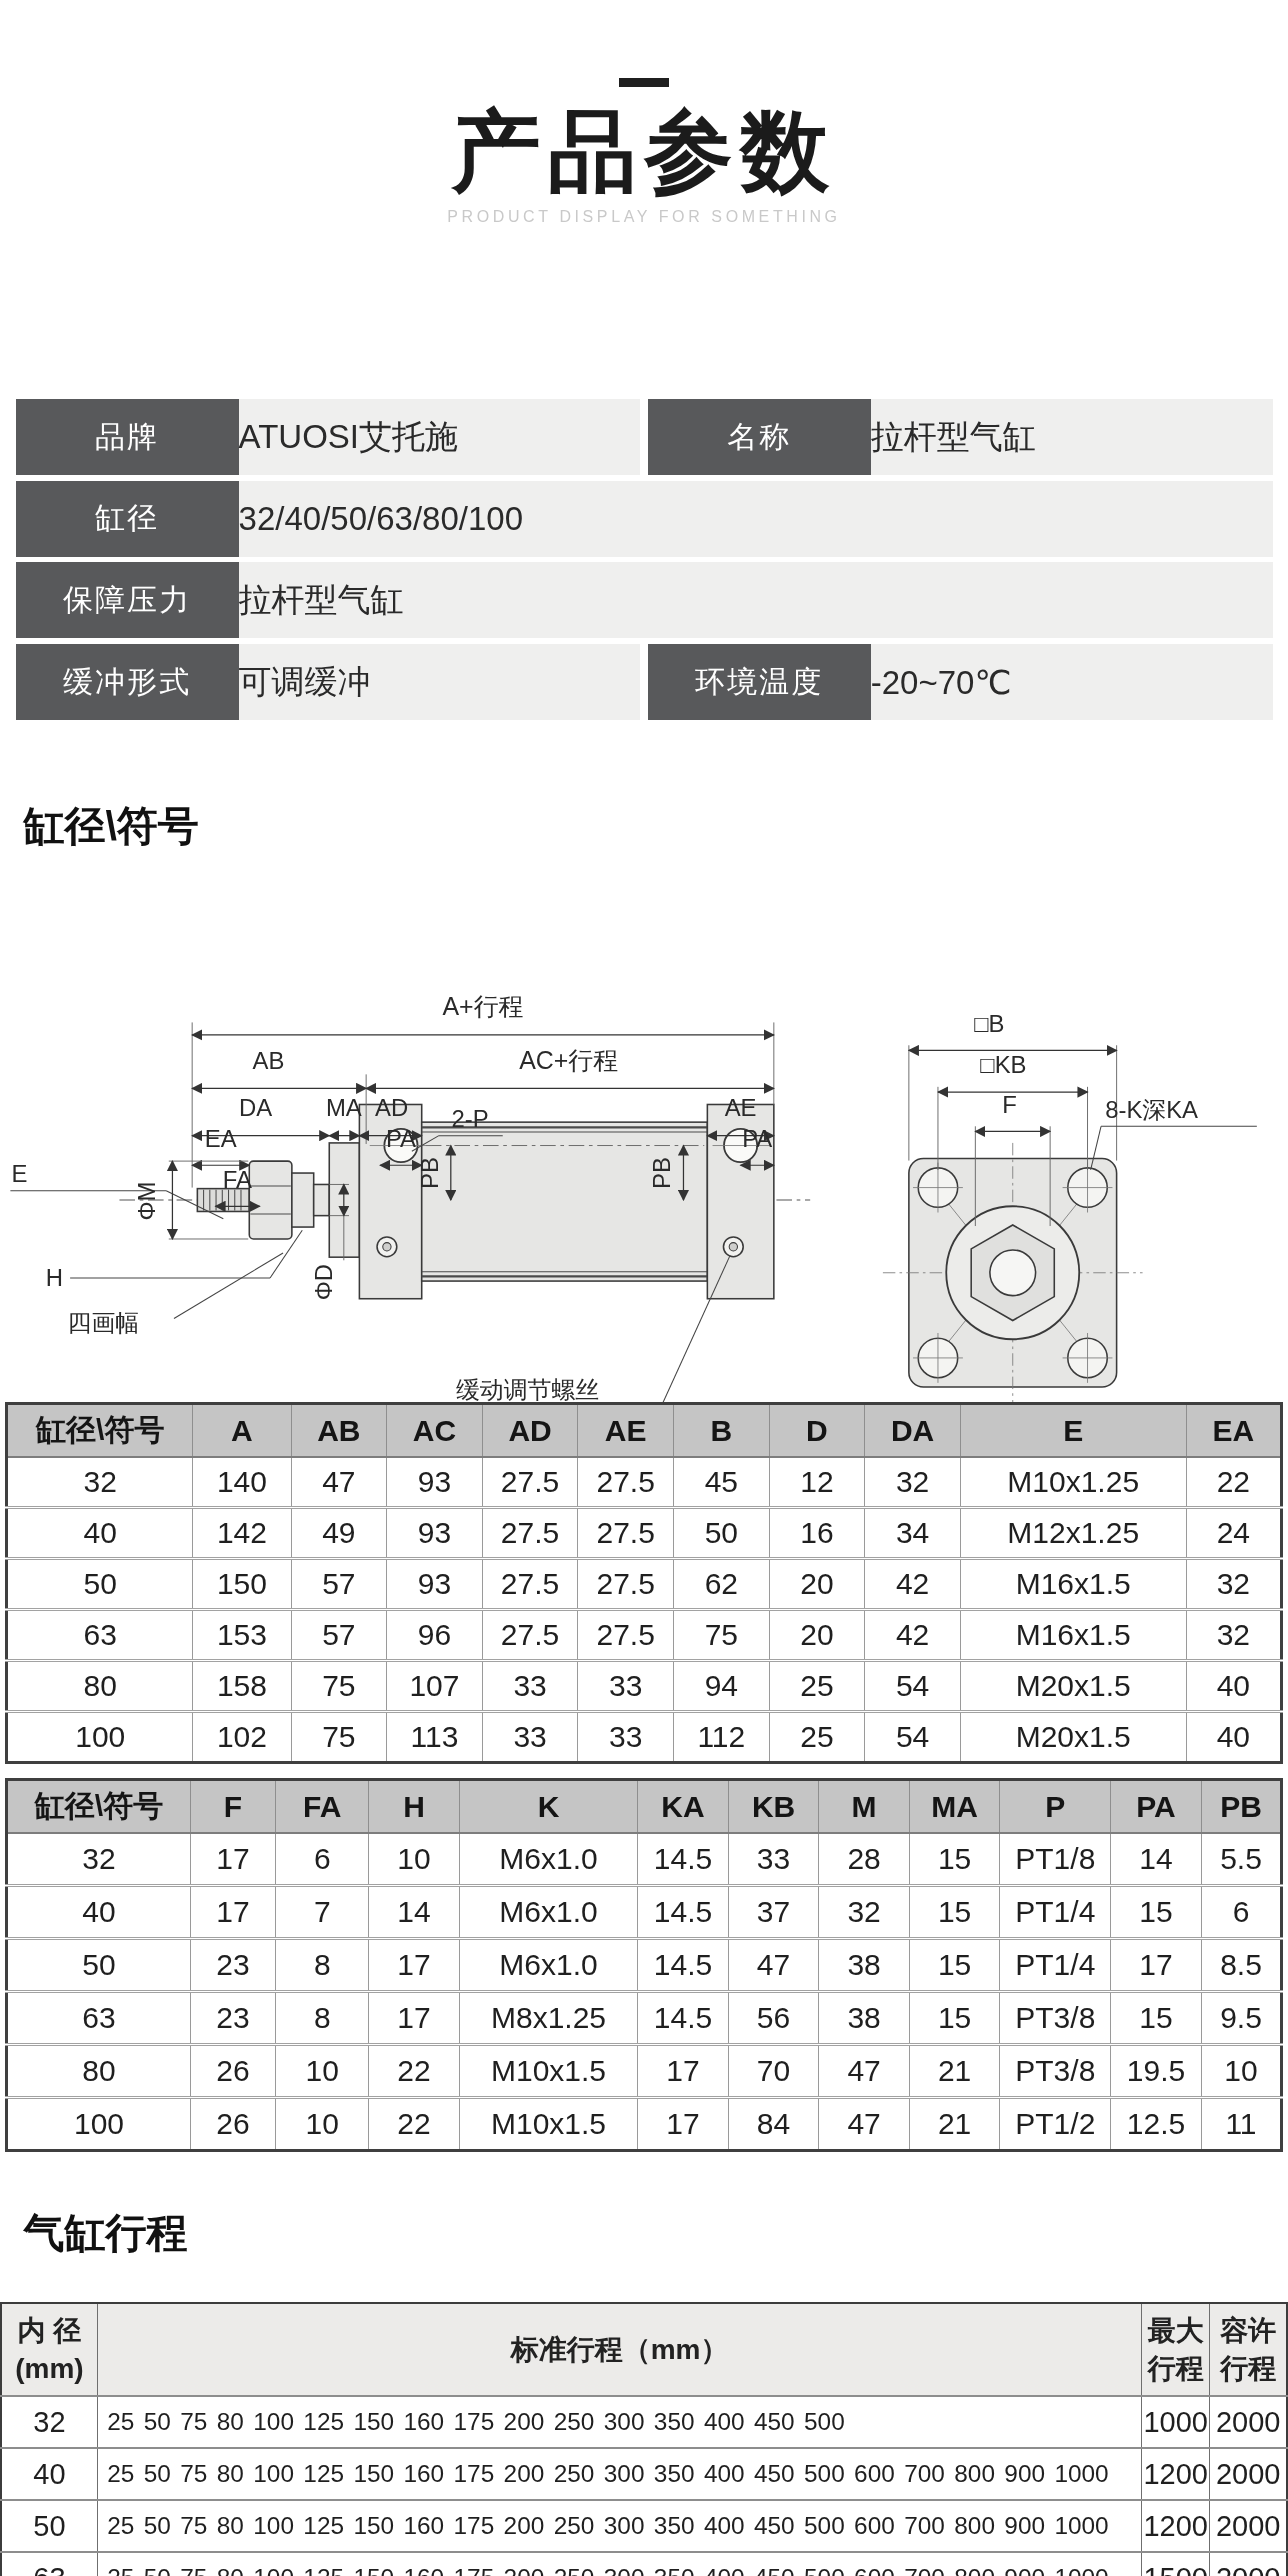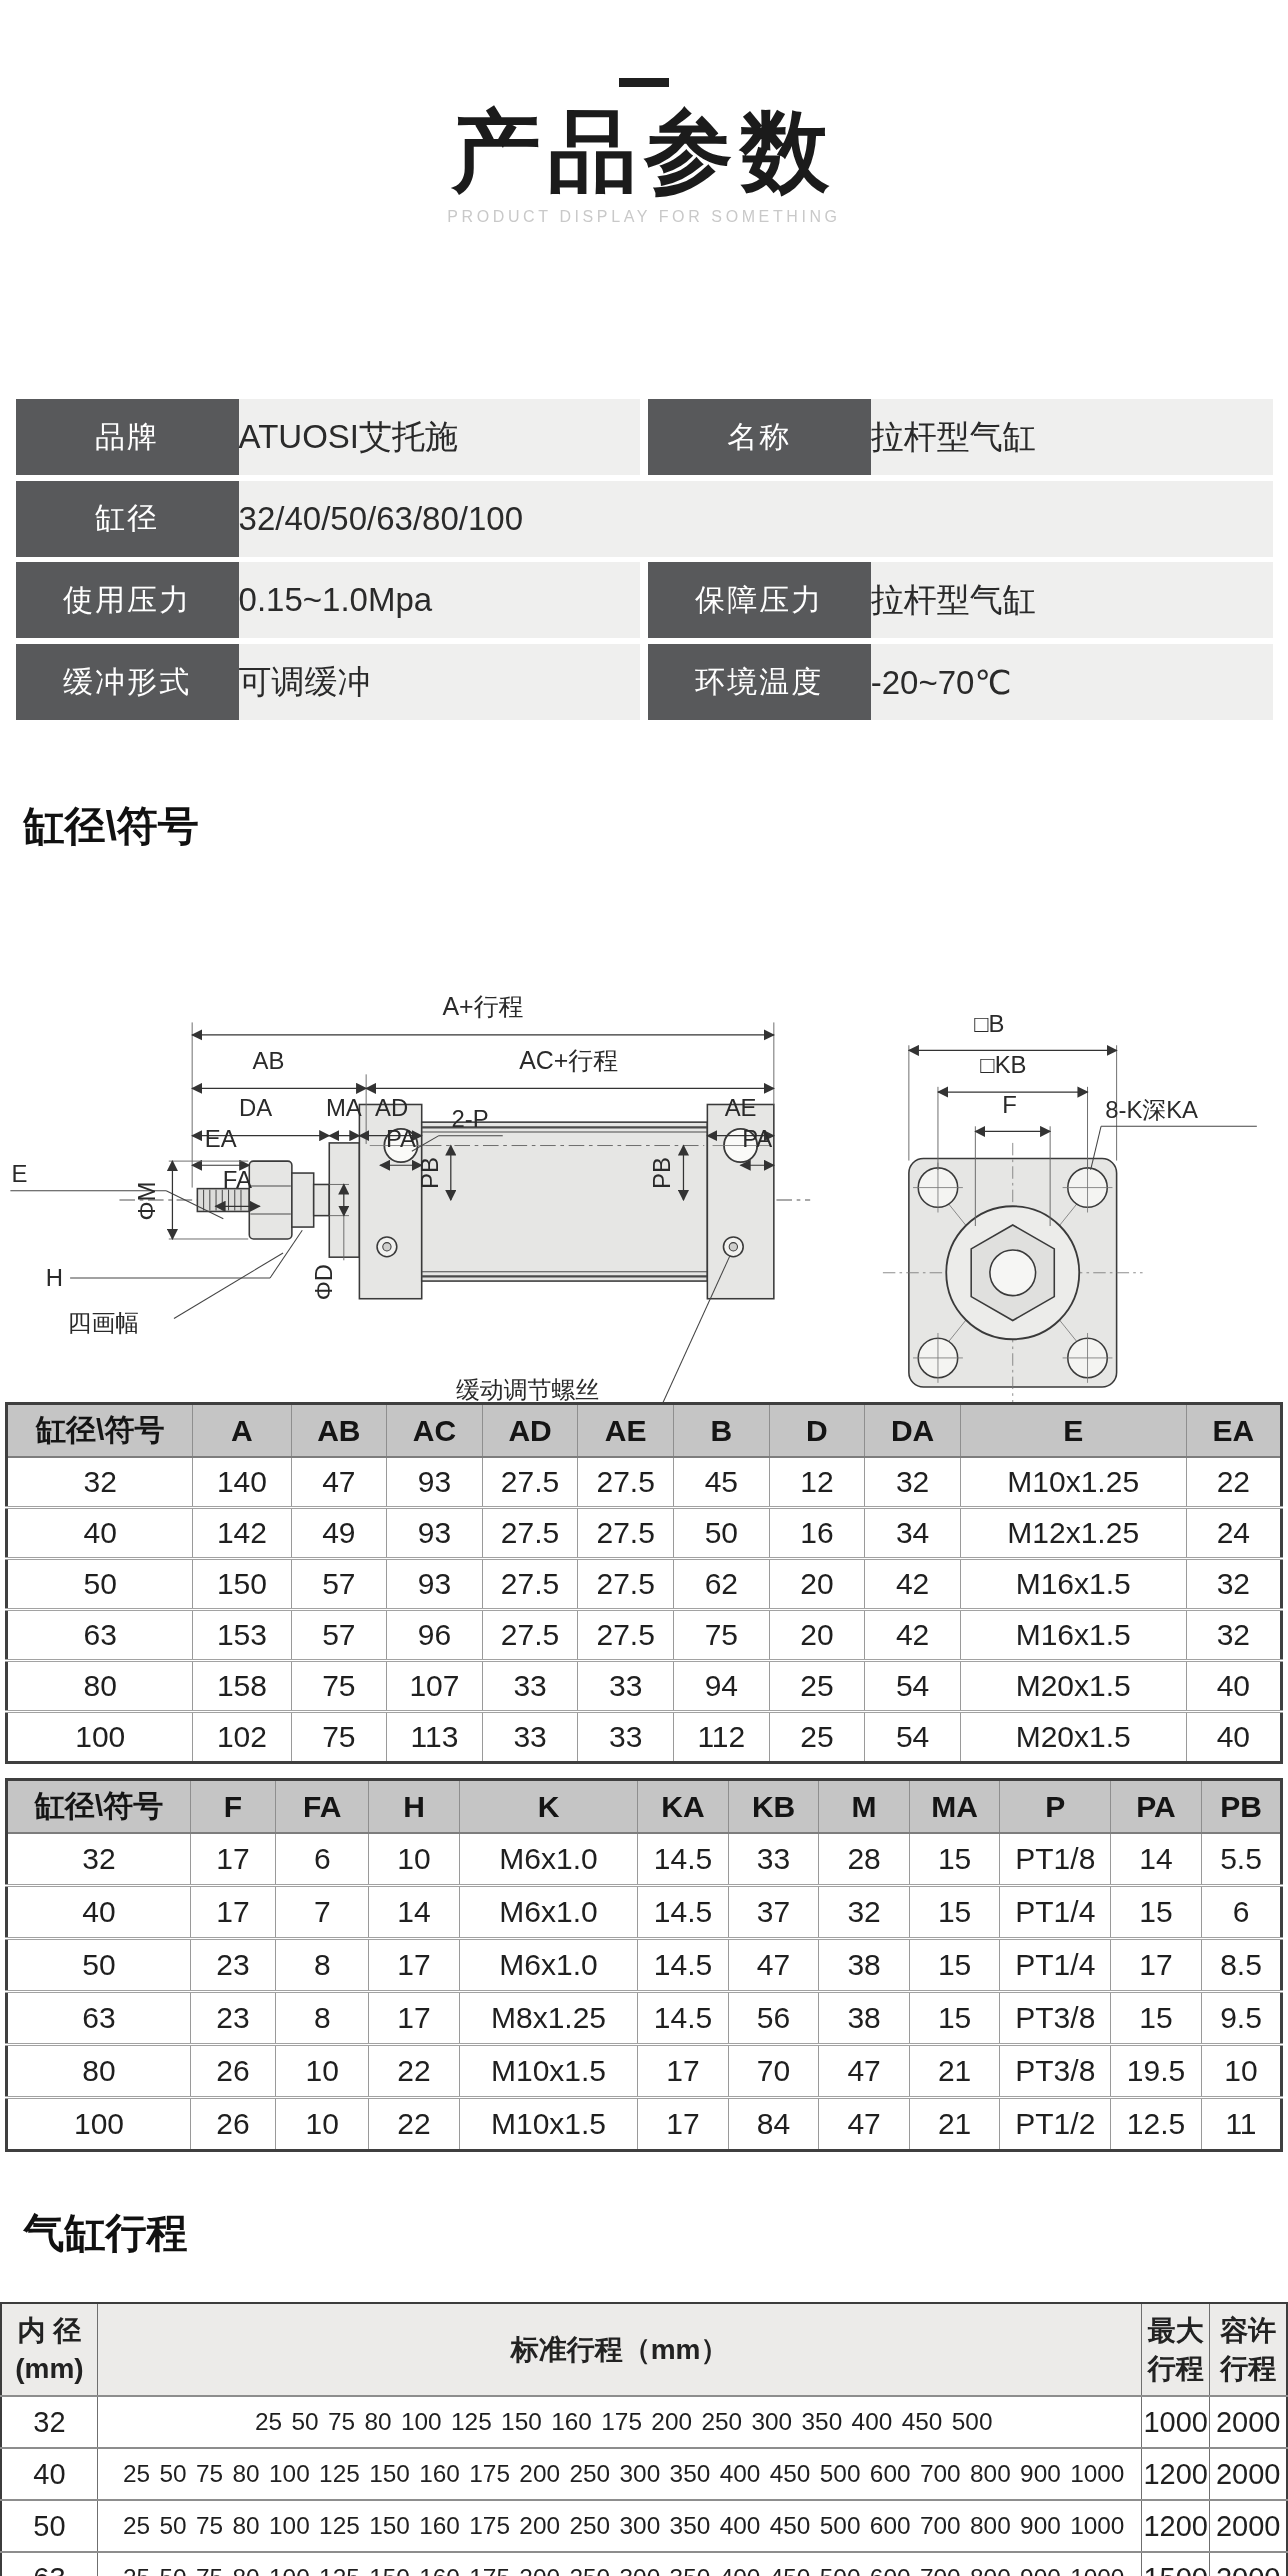--- a/index.html
+++ b/index.html
@@ -52,21 +52,21 @@
   #table2{top:1778px;}
   #table2 td{height:48px;}
 
   
   table.stroke-t{position:absolute;top:2302px;left:0;width:1288px;border-collapse:collapse;
                  table-layout:fixed;border:2.6px solid #3c3c3c;}
   table.stroke-t th{background:#ecebe9;color:#222;font-size:28px;font-weight:700;height:89px;
                     border:1.6px solid #6f6f6f;line-height:1.35;}
   table.stroke-t td{background:#fff;color:#1f1f1f;font-size:29px;height:48px;text-align:center;
                     border:1.6px solid #6f6f6f;border-top:2.6px double #8d8d8d;}
-  table.stroke-t td:nth-child(2){font-size:24.4px;text-align:center;padding-left:9.3px;word-spacing:2.6px;
+  table.stroke-t td:nth-child(2){font-size:24.4px;text-align:left;padding-left:9.3px;word-spacing:2.6px;
                                  font-weight:500;}
 </style>
 </head>
 <body>
 
 <div class="page">
 
   <div class="title-block">
     <div class="title-bar"></div>
     <div class="main-title">产品参数</div>
@@ -84,24 +84,20 @@
         <div class="spec-value">拉杆型气缸</div>
       </div>
     </div>
     <div class="spec-row">
       <div class="pair">
         <div class="spec-label">缸径</div>
         <div class="spec-value">32/40/50/63/80/100</div>
       </div>
     </div>
     <div class="spec-row">
-      <div class="pair">
-        <div class="spec-label">使用压力</div>
-        <div class="spec-value">0.15~1.0Mpa</div>
-      </div>
       <div class="pair">
         <div class="spec-label">保障压力</div>
         <div class="spec-value">拉杆型气缸</div>
       </div>
     </div>
     <div class="spec-row">
       <div class="pair">
         <div class="spec-label">缓冲形式</div>
         <div class="spec-value">可调缓冲</div>
       </div>

